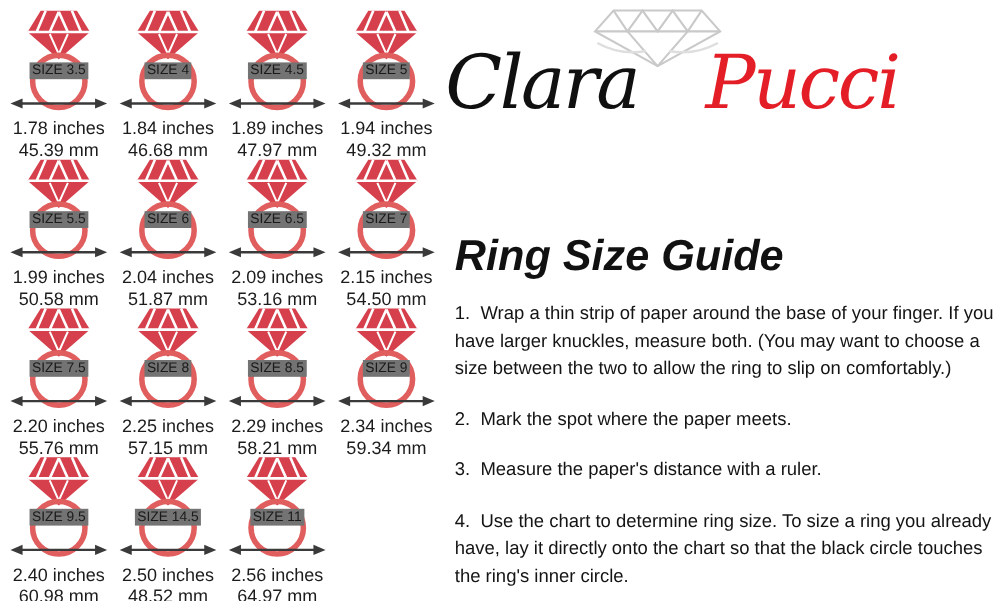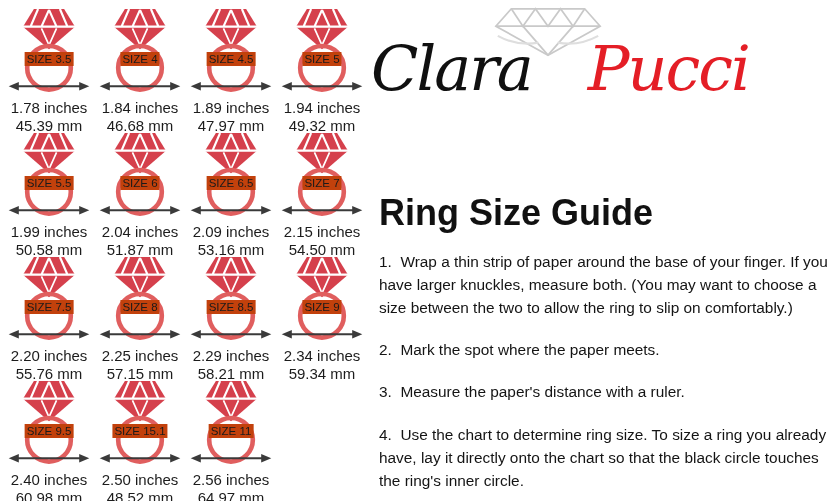--- a/index.html
+++ b/index.html
@@ -13,41 +13,41 @@
     position: absolute; left: 4px; top: 4px;
     display: grid;
     grid-template-columns: repeat(4, 90px);
     grid-auto-rows: 124px;
     column-gap: 1px;
   }
   .cell { position: relative; text-align: center; }
   .ring-svg { display: block; width: 84px; height: 94px; margin: 0 auto; }
   .size-label {
     position: absolute; top: 48px; left: 50%; transform: translateX(-50%);
-    background: #c2410c; padding: 0 2px; white-space: nowrap;
+    background: #737373; padding: 0 2px; white-space: nowrap;
     font-size: 11.5px; line-height: 14px; color: #1a1a1a;
   }
   .meas { margin-top: 1px; font-size: 15px; line-height: 1.2; color: #1c1c1c; }
 
   
   .brand { position: absolute; left: 371px; top: 2px; width: 466px; height: 104px; }
   .brand-words {
     position: absolute; left: 0; bottom: 6px; width: 100%;
     display: flex; align-items: baseline; gap: 56px;
     font-family: "DejaVu Serif", serif; font-style: italic;
     font-size: 62px; line-height: 1; letter-spacing: -2px;
   }
   .brand-word-1 { color: #101010; }
   .brand-word-2 { color: #e41e26; margin-top: 41px; }
   .logo-diamond { position: absolute; left: 118px; top: 1px; width: 118px; height: 56px; }
 
   
   .page-title {
     position: absolute; left: 379px; top: 192px; margin: 0;
-    font-size: 36px; font-weight: bold; color: #111111; letter-spacing: 0px;
+    font-size: 36px; font-weight: bold; color: #111111; letter-spacing: 0px; font-style: italic;
   }
   .steps { position: absolute; left: 379px; top: 250px; width: 462px; }
   .steps p {
     margin: 0 0 19px 0; font-size: 15.4px; line-height: 1.5;
     color: #141414; white-space: pre-wrap;
   }
 
   .defs-hidden { position: absolute; width: 0; height: 0; overflow: hidden; }
 </style>
 </head>
@@ -207,21 +207,21 @@
       <div>2.40 inches</div>
       <div>60.98 mm</div>
     </div>
   </div>
 
 
   <div class="cell">
     <svg class="ring-svg" viewBox="0 0 100 112">
       <use href="#ring-sym" xlink:href="#ring-sym"></use>
     </svg>
-    <span class="size-label">SIZE 15.1</span>
+    <span class="size-label">SIZE 14.5</span>
     <div class="meas">
       <div>2.50 inches</div>
       <div>48.52 mm</div>
     </div>
   </div>
 
   <div class="cell">
     <svg class="ring-svg" viewBox="0 0 100 112">
       <use href="#ring-sym" xlink:href="#ring-sym"></use>
     </svg>

